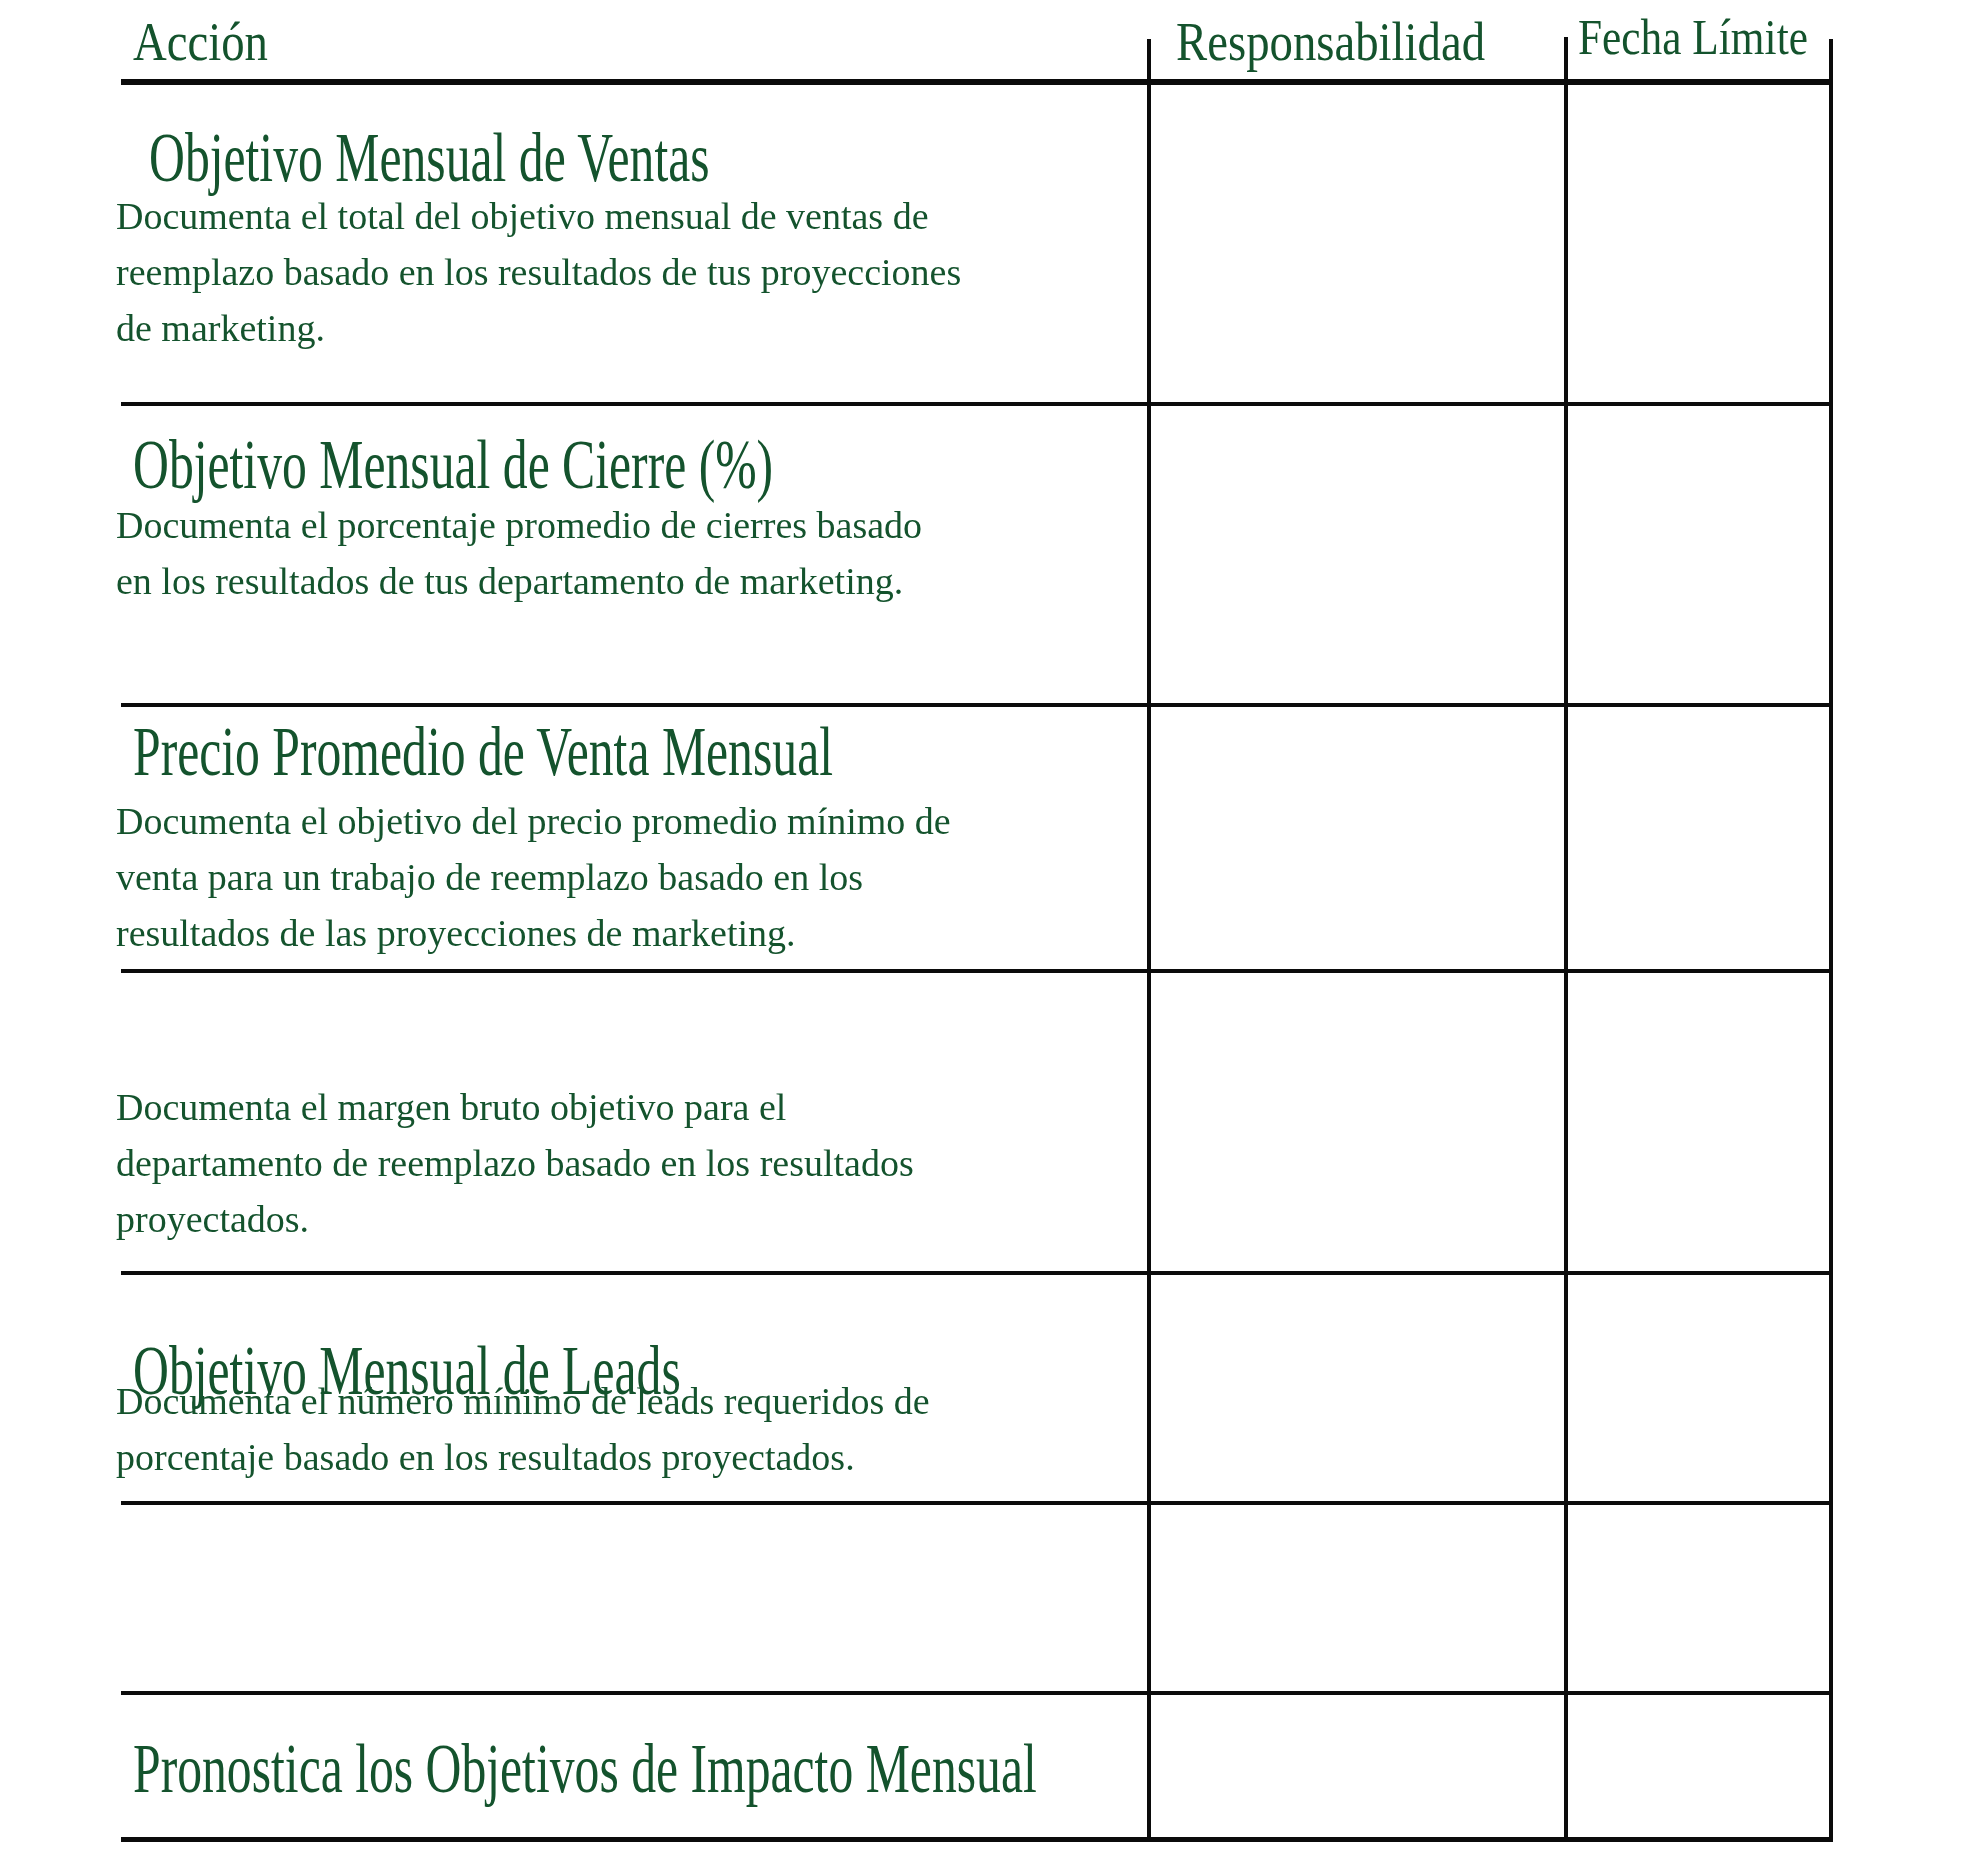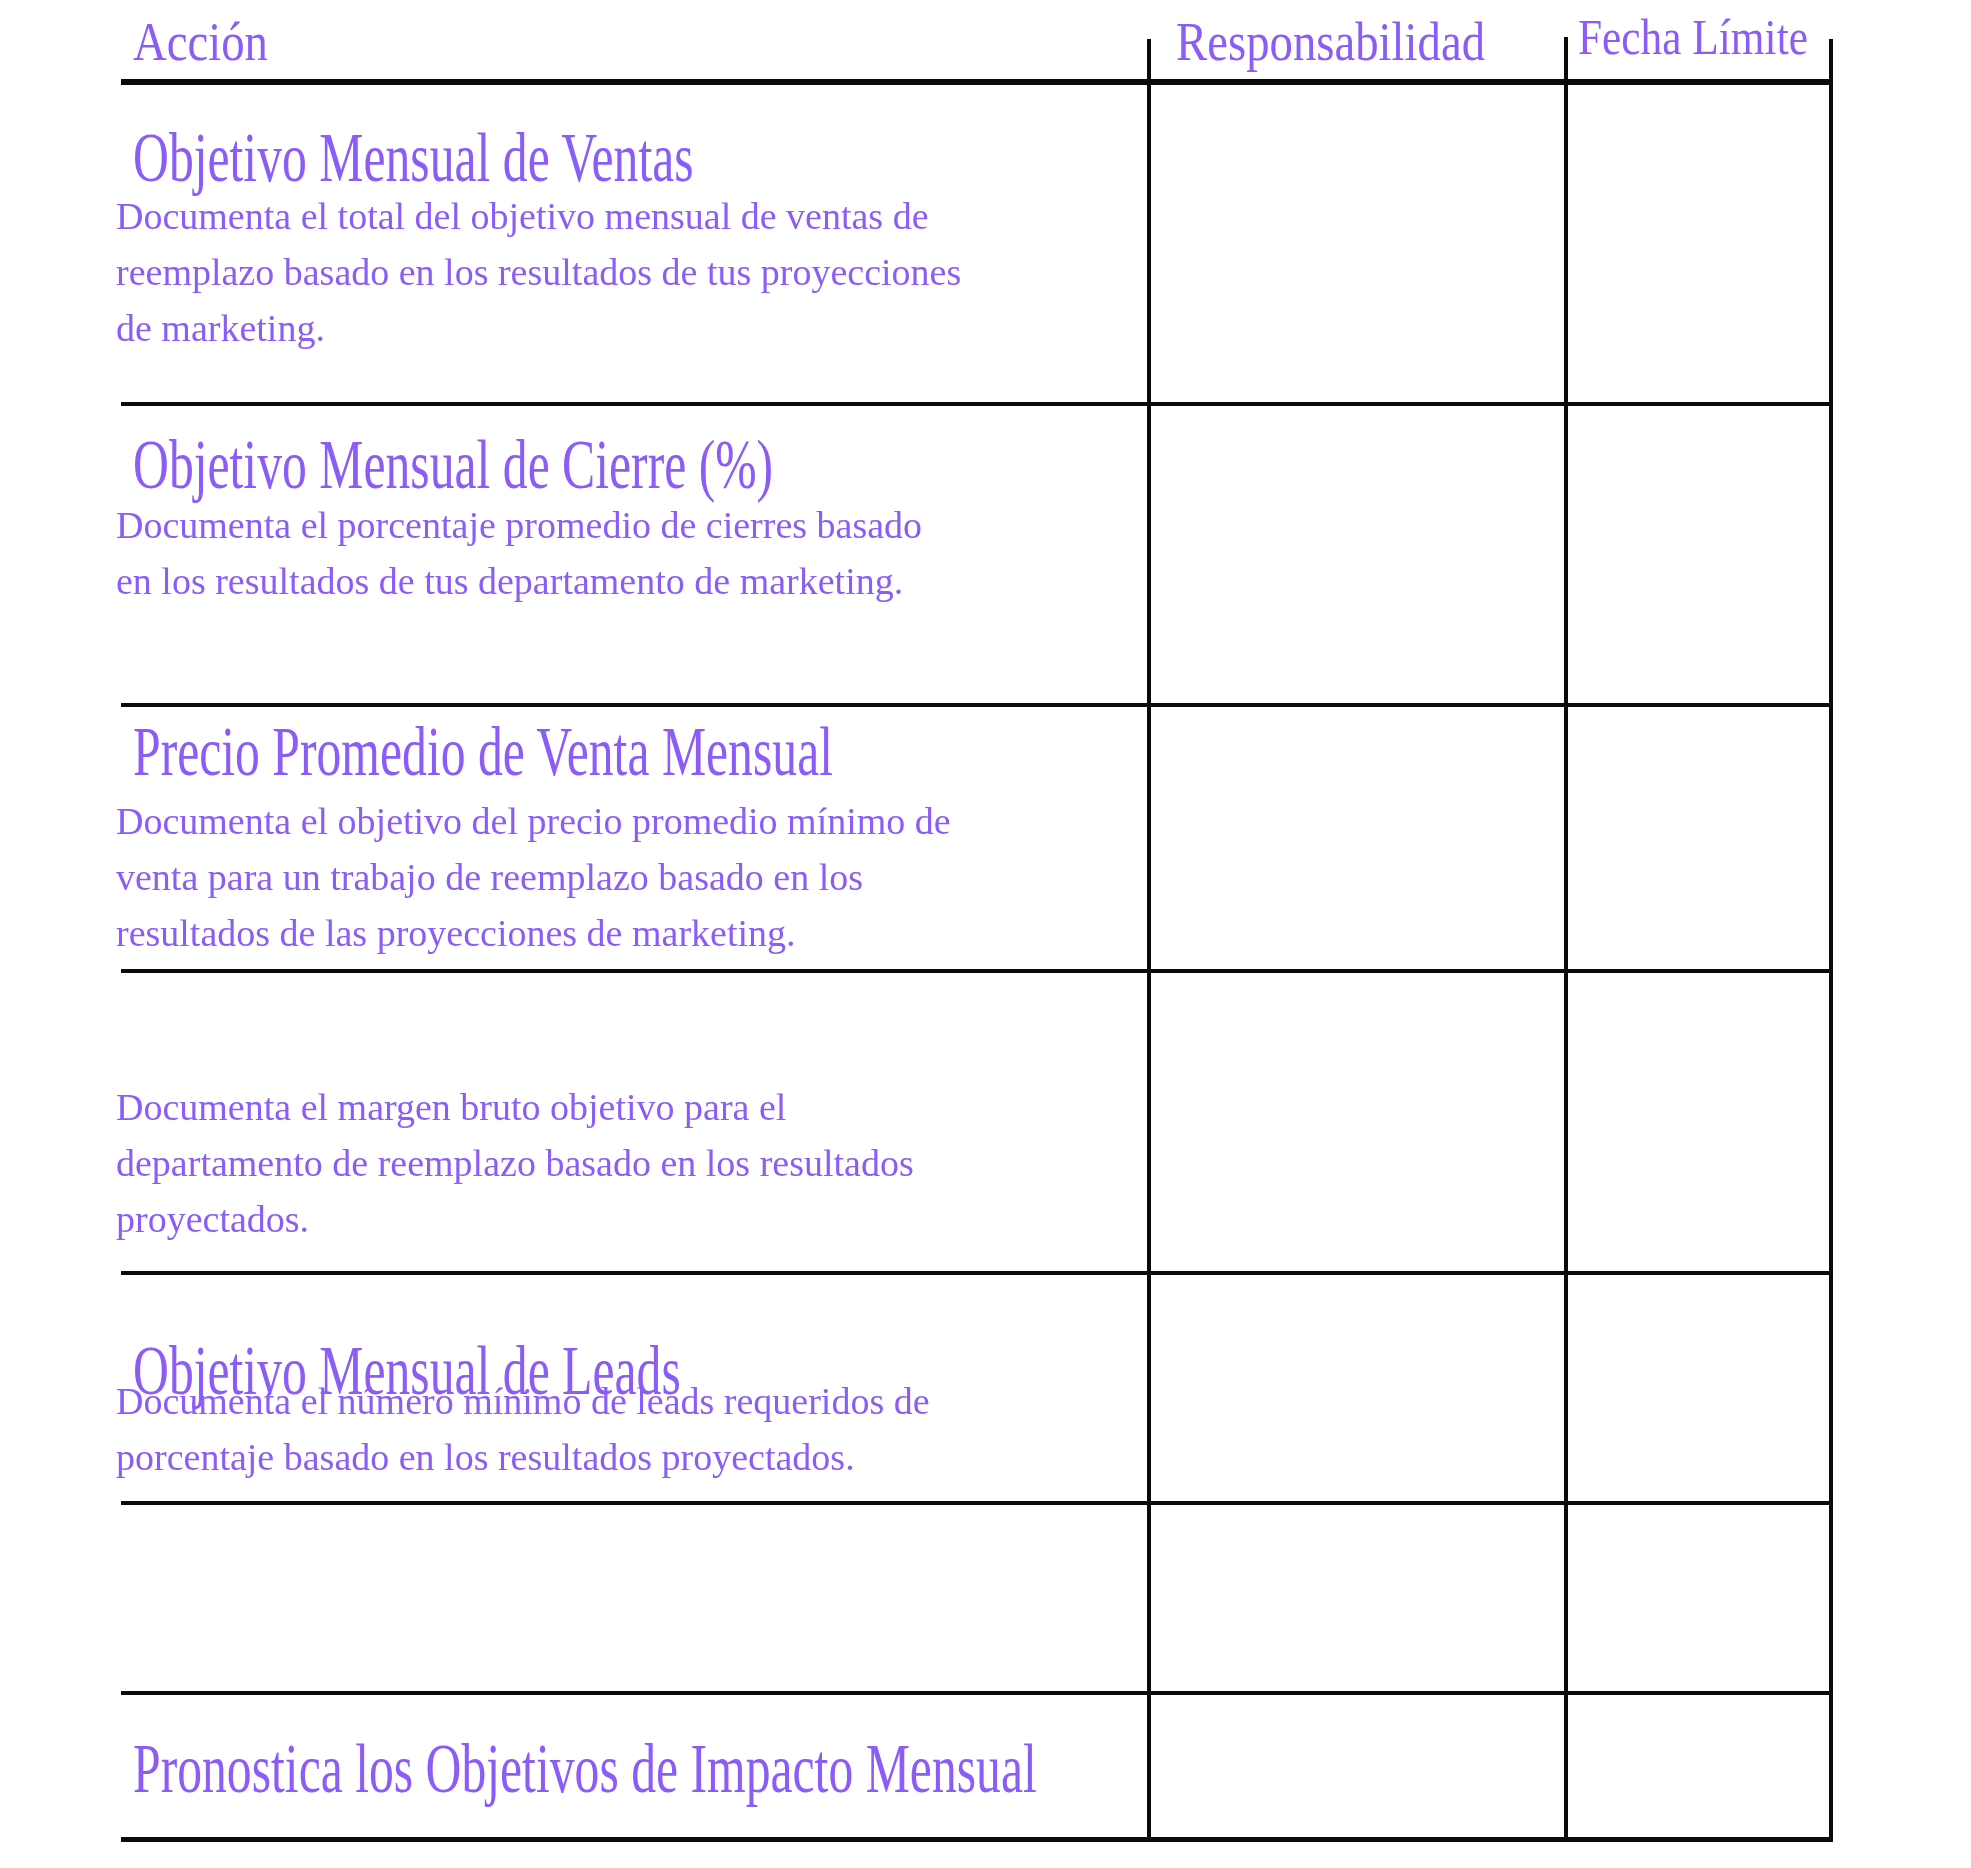--- a/index.html
+++ b/index.html
@@ -1,20 +1,20 @@
 <!DOCTYPE html>
 <html><head>
 <meta charset="utf-8">
 <style>
   html,body { margin:0; padding:0; background:#ffffff; }
   .page {
     position:relative;
     width:1971px; height:1868px;
     background:#ffffff;
-    color:#8b5cf6;
+    color:#14532d;
     font-family:"Liberation Serif", serif;
     overflow:hidden;
   }
   .hline, .vline { position:absolute; background:#0b0b0b; }
   .header-label { position:absolute; top:11.8px; }
   .header-label .cx {
     display:inline-block;
     font-size:55px; line-height:59px;
     transform:scaleX(0.85); transform-origin:0 0;
     white-space:nowrap;
@@ -56,21 +56,21 @@
   <div class="hline" style="left:121px; top:969px; width:1712px; height:3.9px;"></div>
   <div class="hline" style="left:121px; top:1271px;width:1712px; height:3.9px;"></div>
   <div class="hline" style="left:121px; top:1501px;width:1712px; height:3.9px;"></div>
   <div class="hline" style="left:121px; top:1691px;width:1712px; height:3.9px;"></div>
   <div class="hline" style="left:121px; top:1837px;width:1712px; height:4.9px;"></div>
 
   <div class="vline" style="left:1147px; top:39px; width:3.9px; height:1802px;"></div>
   <div class="vline" style="left:1564px; top:37px; width:3.9px; height:1804px;"></div>
   <div class="vline" style="left:1829px; top:39px; width:3.9px; height:1802px;"></div>
 
-  <div class="row-title" style="top:128px;"><span class="cx">Objetivo Mensual de Ventas</span></div>
+  <div class="row-title" style="top:128px;margin-left:16px;"><span class="cx">Objetivo Mensual de Ventas</span></div>
   <div class="row-desc" style="top:188px;">Documenta el total del objetivo mensual de ventas de
 reemplazo basado en los resultados de tus proyecciones
 de marketing.</div>
   <div class="cell" style="left:1151px; top:93px; width:414px; height:304px;"></div>
   <div class="cell" style="left:1568px; top:93px; width:261px; height:304px;"></div>
 
   <div class="row-title" style="top:435px;"><span class="cx">Objetivo Mensual de Cierre (%)</span></div>
   <div class="row-desc" style="top:497px;">Documenta el porcentaje promedio de cierres basado
 en los resultados de tus departamento de marketing.</div>
   <div class="cell" style="left:1151px; top:410px; width:414px; height:289px;"></div>

